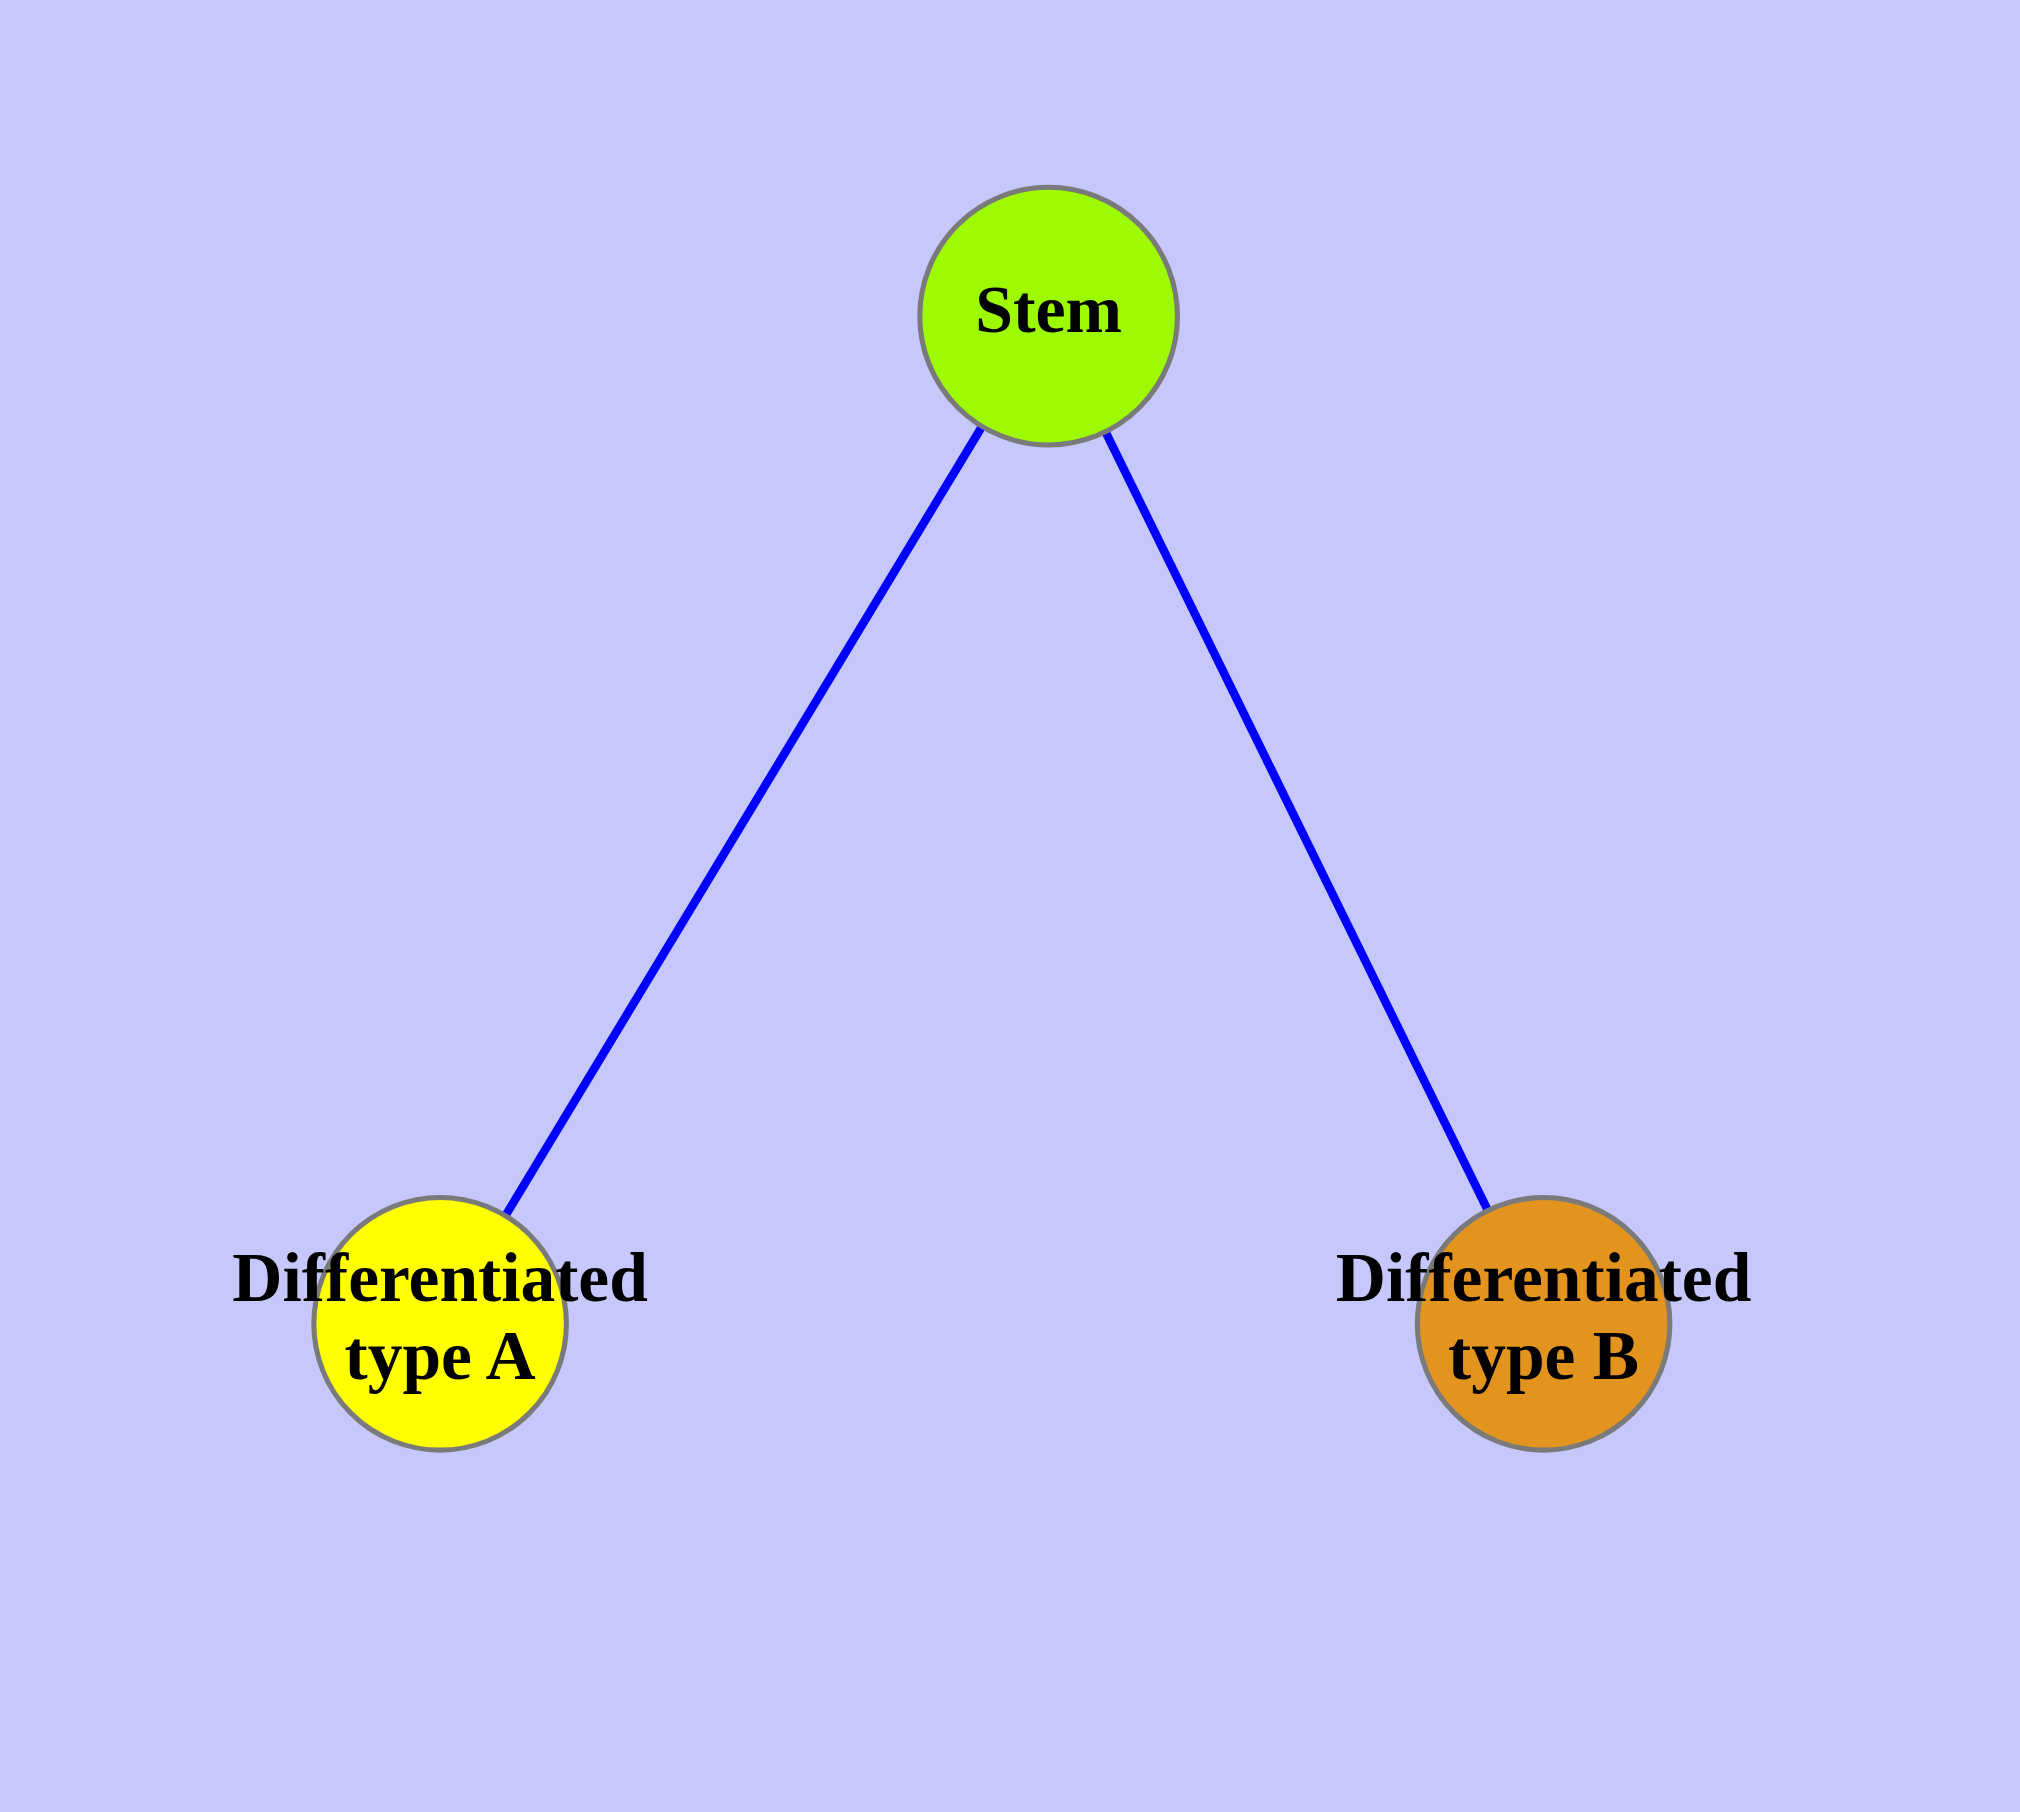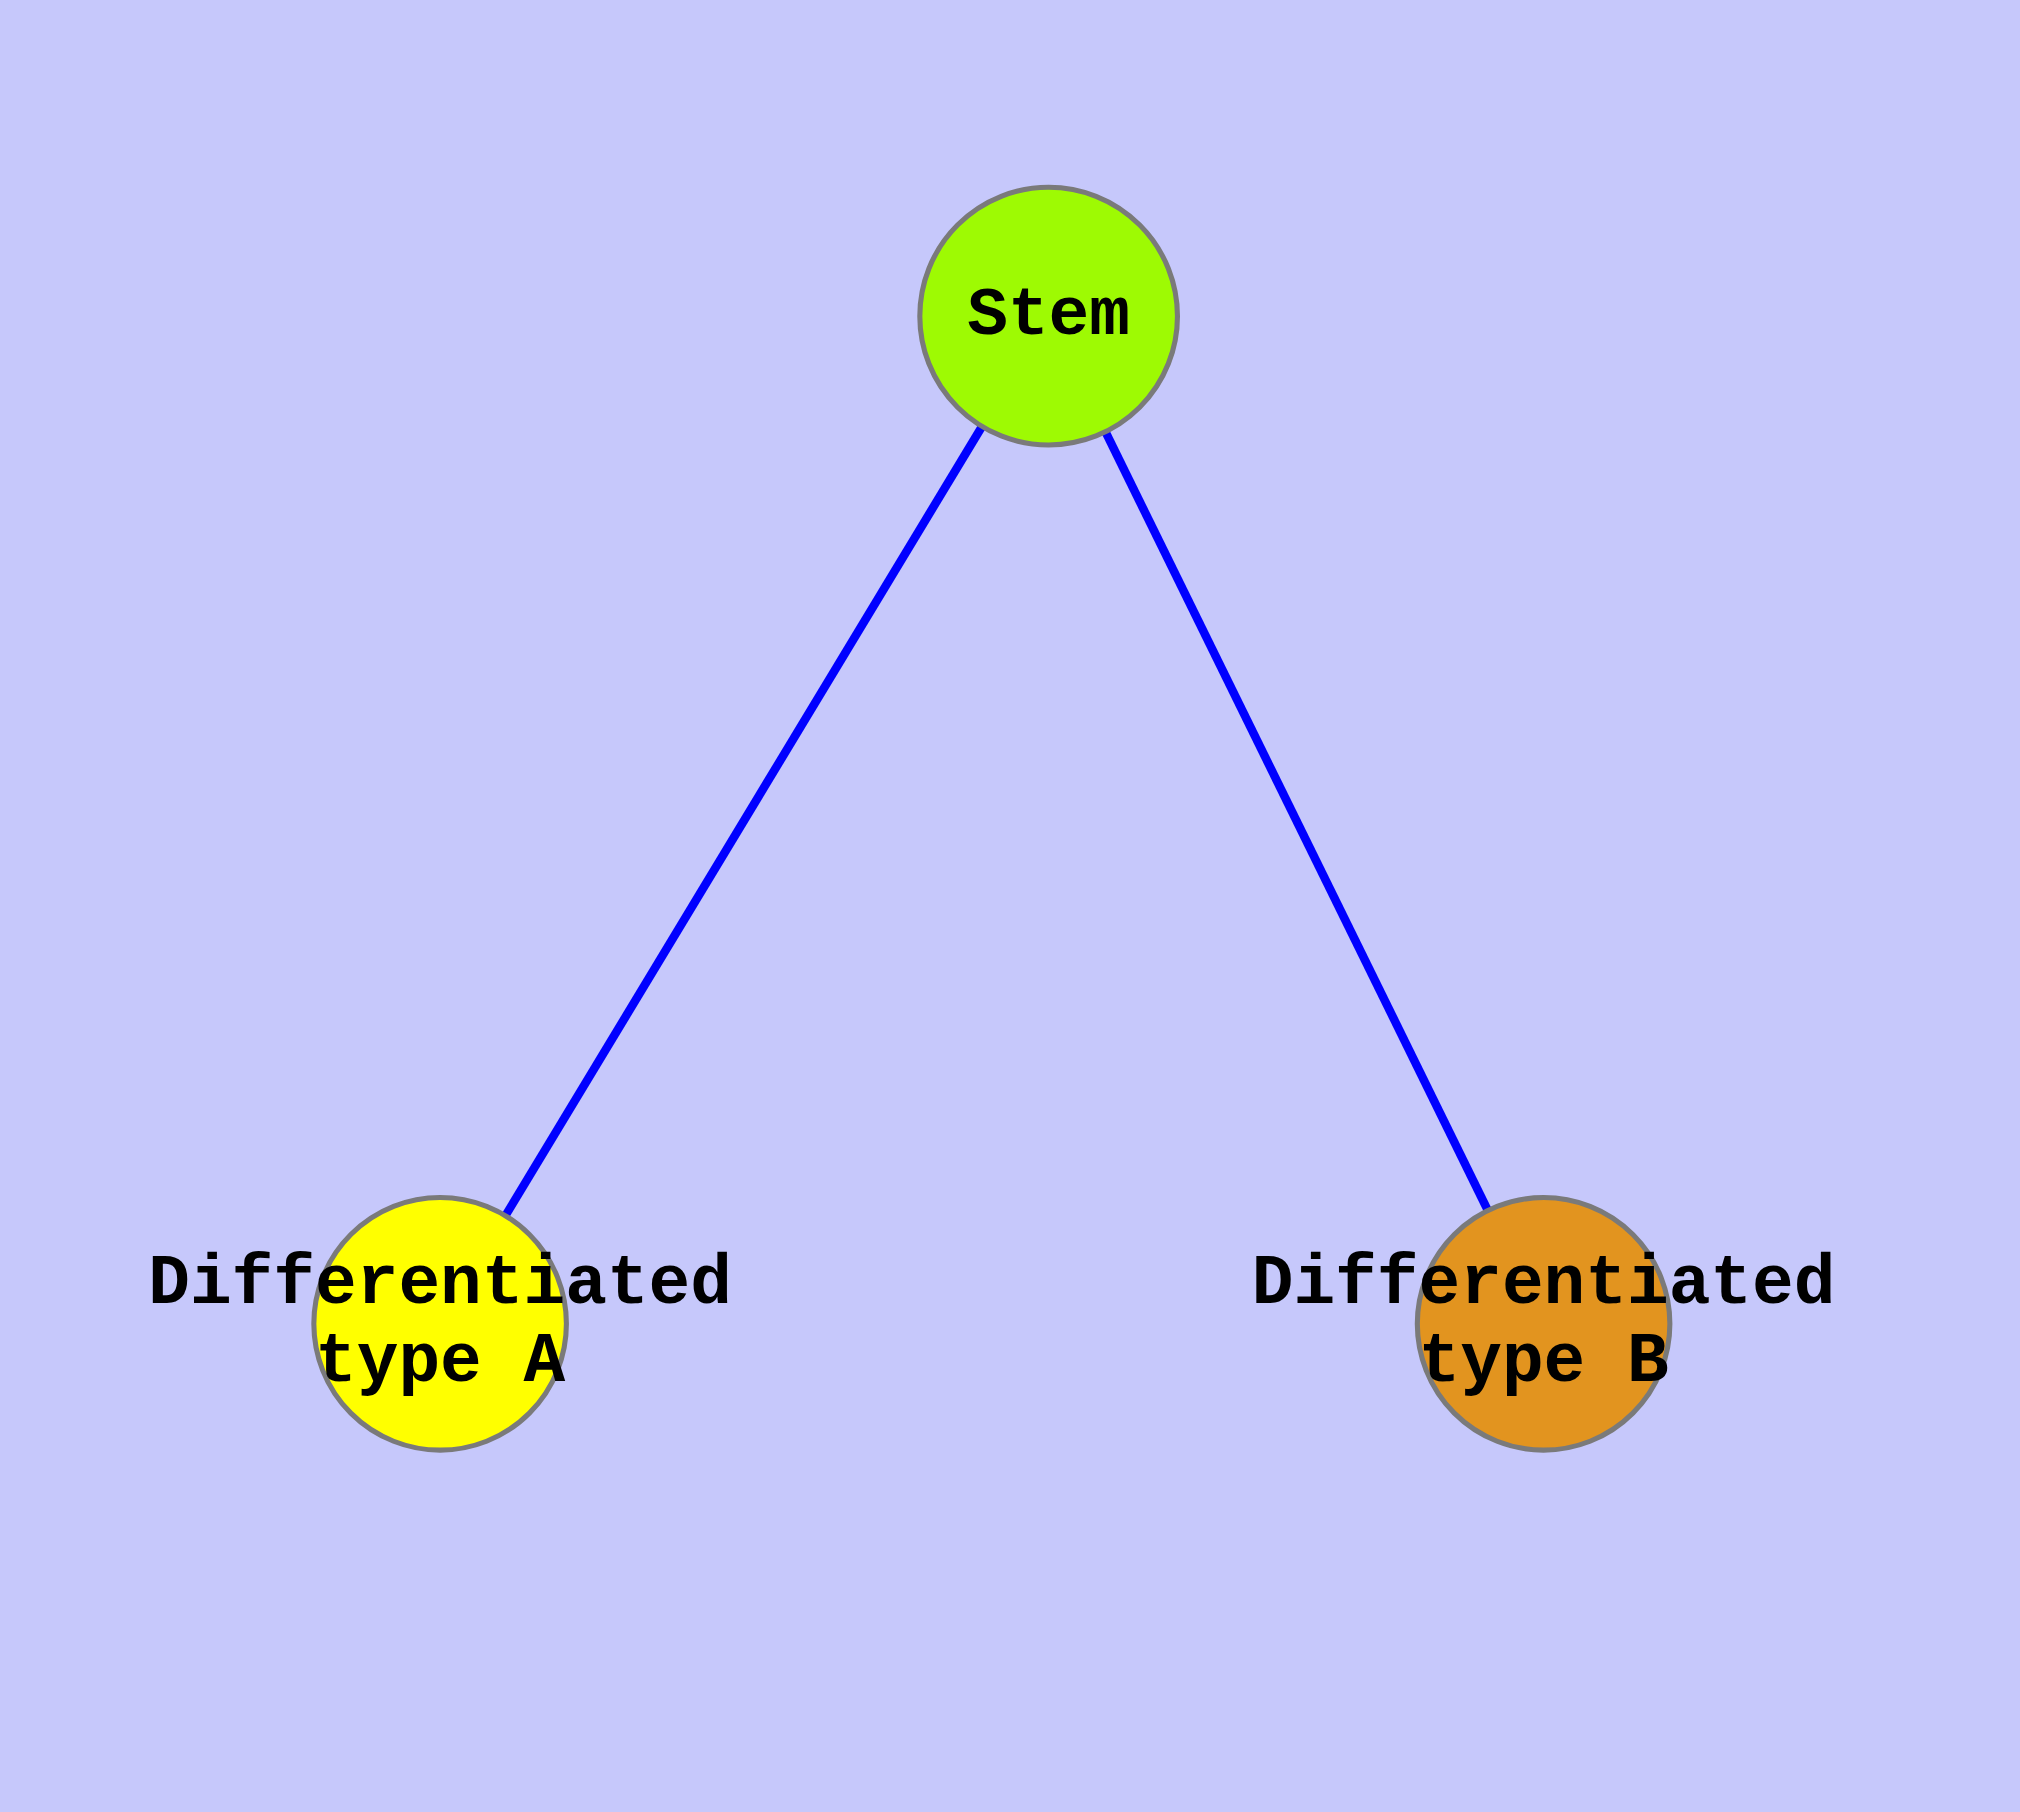--- a/index.html
+++ b/index.html
@@ -6,21 +6,21 @@
   html, body {
     margin: 0;
     padding: 0;
     background: #ffffff;
   }
   #canvas {
     position: relative;
     width: 2021px;
     height: 1812px;
     overflow: hidden;
-    font-family: Liberation Mono, monospace;
+    font-family: Liberation Serif, serif;
   }
   #graph-svg {
     position: absolute;
     top: 0;
     left: 0;
     width: 2021px;
     height: 1812px;
     display: block;
   }
   .node-label {

